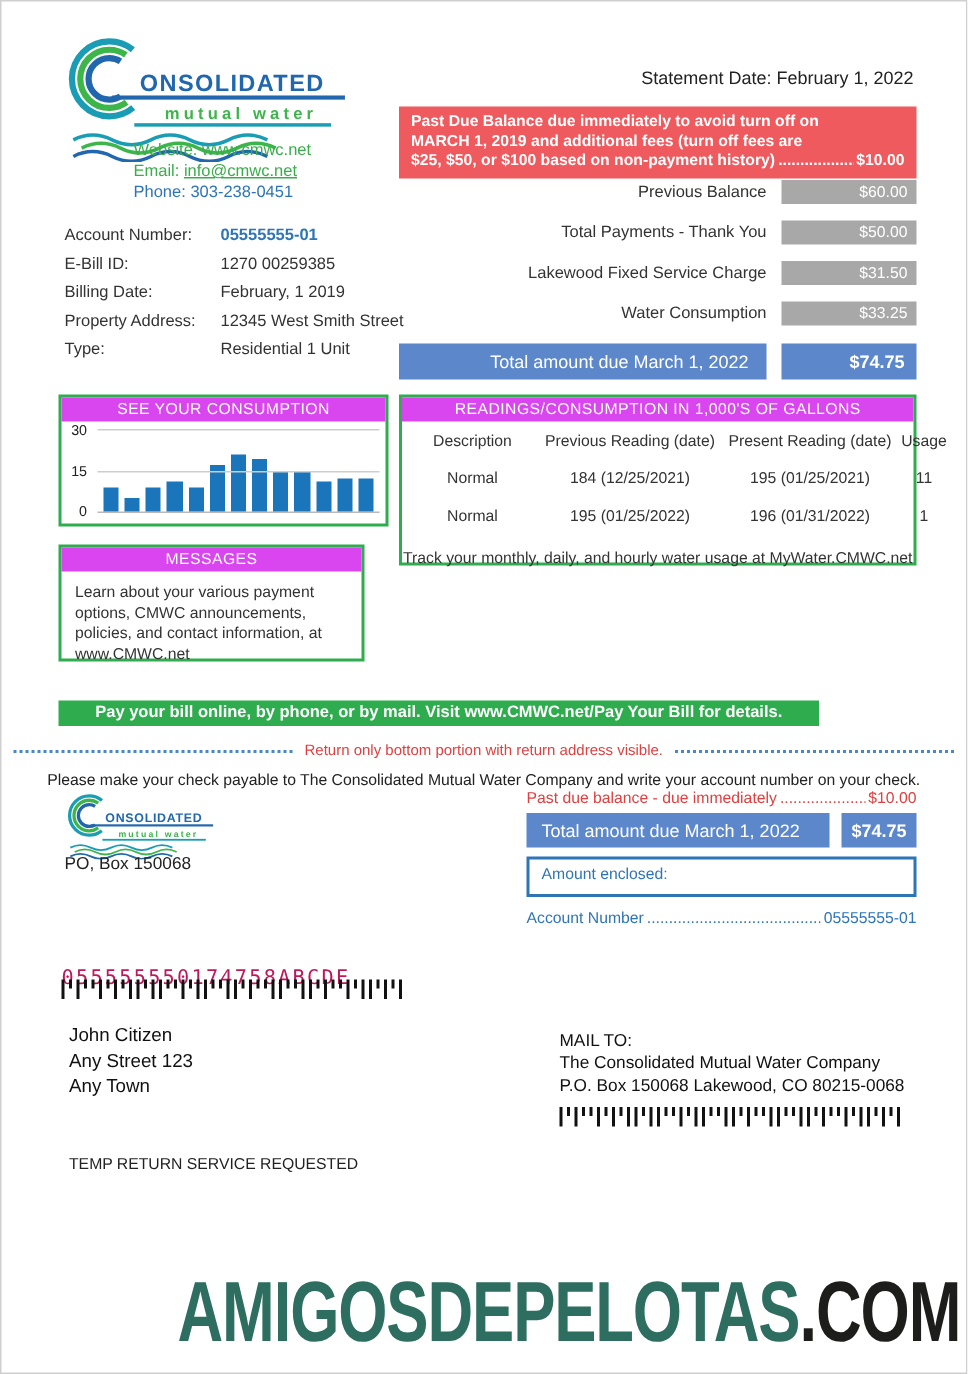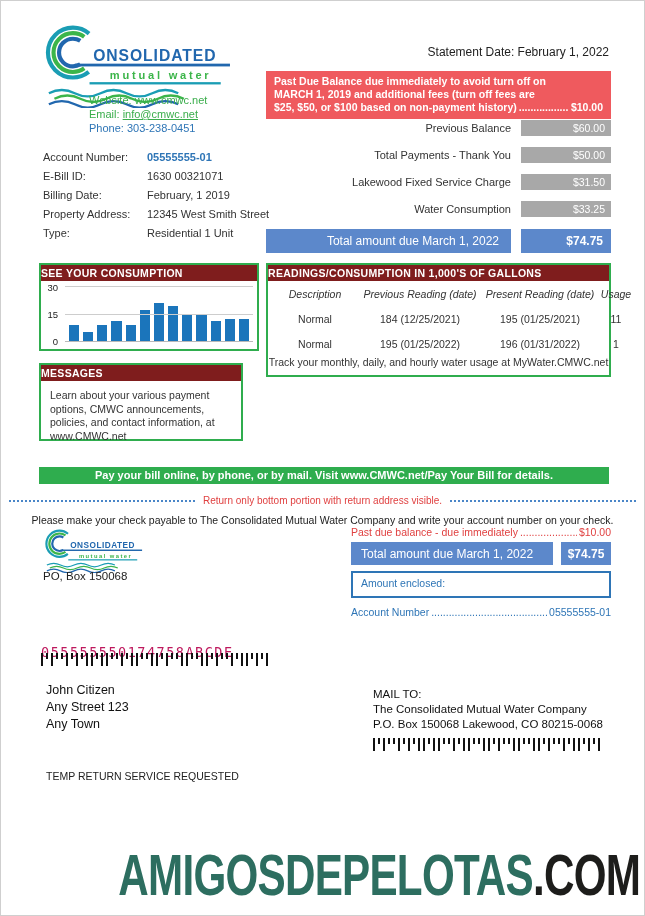--- a/index.html
+++ b/index.html
@@ -41,47 +41,47 @@
     width:245px; height:24px; background:#5c88cb; color:#fff; font-size:12px;
     display:flex; align-items:center; justify-content:flex-end; padding-right:12px; box-sizing:border-box;
   }
   .total-badge {
     margin-left:10px; width:90px; height:24px; background:#5c88cb; color:#fff; font-weight:bold;
     font-size:12px; display:flex; align-items:center; justify-content:flex-end; padding-right:8px; box-sizing:border-box;
   }
   
   .gbox { position:absolute; border:2px solid #2fad4e; background:#fff; box-sizing:border-box; }
   .ghead {
-    background:#7f1d1d; color:#fff; font-weight:bold; font-size:10.5px;
-    text-align:left; height:16px; line-height:16px; letter-spacing:0.3px;
+    background:#d946ef; color:#fff; font-weight:normal; font-size:10.5px;
+    text-align:center; height:16px; line-height:16px; letter-spacing:0.3px;
   }
   .consumption { left:38px; top:262px; width:220px; height:88px; }
   .chart { position:relative; height:66px; margin-top:2px; }
   .yaxis { position:absolute; left:0; top:0; width:20px; height:58px; }
   .yaxis span { position:absolute; right:3px; font-size:9.5px; color:#222; }
   .yaxis .t30 { top:-1px; } .yaxis .t15 { top:26px; } .yaxis .t0 { top:53px; }
   .plot {
     position:absolute; left:24px; right:4px; top:3px; height:55px;
     display:flex; align-items:flex-end; gap:4px; padding:0 4px;
     border-bottom:1px solid #b9b9b9;
   }
   .gl { position:absolute; left:0; right:0; height:1px; background:#cdcdcd; }
   .gl1 { top:0; } .gl2 { top:50%; }
   .bar { flex:1; }
   .readings { left:265px; top:262px; width:345px; height:114px; }
   .rtable { display:grid; grid-template-columns:82px 128px 112px 40px; font-size:10.5px; padding:4px 0 0 6px; }
   .rtable span { text-align:center; }
-  .rtable .h { padding:3px 0 4px;font-style:italic; }
+  .rtable .h { padding:3px 0 4px; }
   .rtable .c { padding:9px 0 4px; }
-  .footnote { text-align:center; font-size:10.5px; margin-top:2px; color:#333; }
+  .footnote { text-align:center; font-size:10.5px; margin-top:12px; color:#333; }
   .messages { left:38px; top:362px; width:204px; height:78px; }
   .msg-body { font-size:10.5px; line-height:13.5px; padding:8px 9px; color:#333; }
   
   .pay-banner {
-    position:absolute; left:38px; top:466px; width:570px; height:17px;
+    position:absolute; left:38px; top:466px; width:507px; height:17px;
     background:#2fad4e; color:#fff; font-weight:bold; font-size:11px;
     text-align:center; line-height:17px;
   }
   .perf { position:absolute; left:8px; right:8px; top:494px; display:flex; align-items:center; gap:8px; }
   .perf .dline { flex:1; border-top:2px dotted #4a86c8; }
   .perf .note { color:#e04040; font-size:10px; white-space:nowrap; }
   .check-note { position:absolute; left:0; right:0; top:513px; text-align:center; font-size:10.5px; color:#222; }
   
   .po { position:absolute; left:42px; top:566px; font-size:11.5px; line-height:19px; color:#222; }
   .stub-right { position:absolute; left:350px; top:525px; width:260px; }
@@ -163,21 +163,21 @@
     </div>
   </div>
 
   <div class="info-rows">
     <div class="info-row">
       <span class="lbl">Account Number:</span>
       <span class="acct">05555555-01</span>
     </div>
     <div class="info-row">
       <span class="lbl">E-Bill ID:</span>
-      <span>1630 00321071</span>
+      <span>1270 00259385</span>
     </div>
     <div class="info-row">
       <span class="lbl">Billing Date:</span>
       <span>February, 1 2019</span>
     </div>
     <div class="info-row">
       <span class="lbl">Property Address:</span>
       <span>12345 West Smith Street</span>
     </div>
     <div class="info-row">

